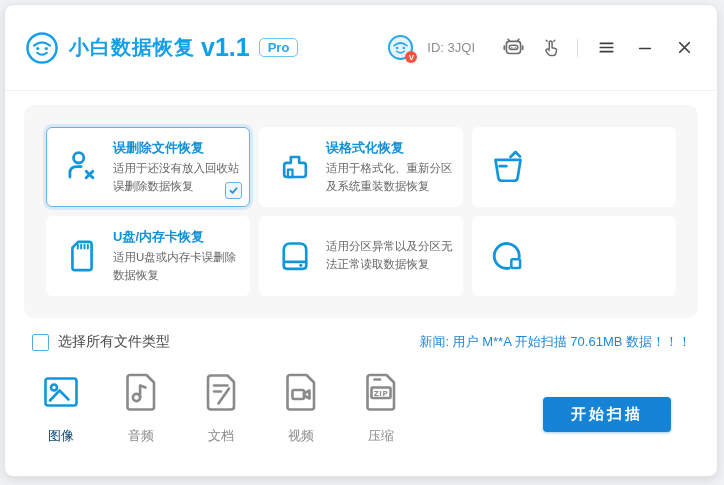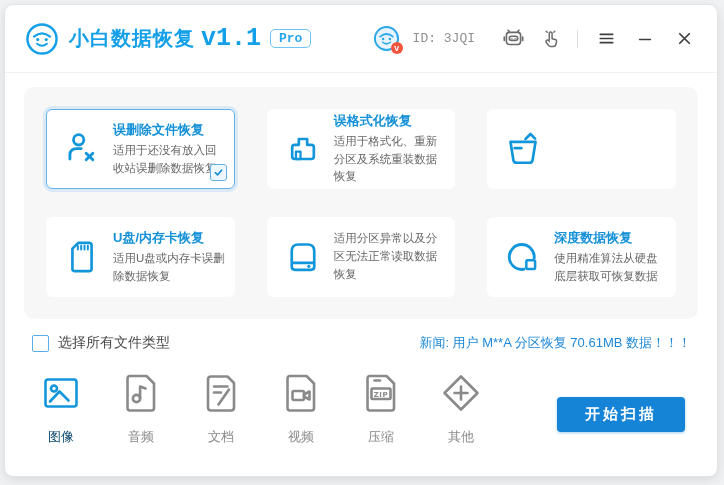--- a/index.html
+++ b/index.html
@@ -1,36 +1,36 @@
 <!DOCTYPE html>
 <html><head>
 <meta charset="utf-8">
 <style>
   html,body{margin:0;padding:0;width:724px;height:485px;overflow:hidden;
     font-family:"Liberation Sans","DejaVu Sans",sans-serif;background:#f0f2f4;}
   .window{position:absolute;left:4px;top:4px;width:712px;height:471px;background:#fff;
     border:1px solid #e2e5e8;border-radius:9px;box-shadow:0 3px 12px rgba(0,0,0,.10);}
   
-  .titlebar{height:67px;display:flex;align-items:center;padding:0 20px;border-bottom:1px solid #f1f1f1;font-family:Liberation Mono, monospace;}
+  .titlebar{height:67px;display:flex;align-items:center;padding:9px 20px;border-bottom:1px solid #f1f1f1;}
   .logo{width:34px;height:34px;flex:0 0 auto;}
   .app-title{margin-left:10px;font-size:20px;font-weight:bold;color:#14a0e8;letter-spacing:1px;}
   .app-version{margin-left:6px;font-size:25px;font-weight:bold;color:#14a0e8;}
   .pro-badge{margin-left:9px;font-size:13px;font-weight:bold;color:#2aa6e8;border:1px solid #6ec4f2;
     border-radius:5px;padding:2px 8px 2px;line-height:1;}
   .tb-right{margin-left:auto;display:flex;align-items:center;gap:13px;}
   .avatar{position:relative;width:27px;height:27px;}
   .avatar .badge{position:absolute;right:-3px;bottom:-2px;width:12px;height:12px;border-radius:50%;
     background:#f3543d;color:#fff;font-size:8px;font-weight:bold;display:flex;align-items:center;justify-content:center;}
   .uid{font-size:13px;color:#8f8f8f;margin-right:13px;}
   .tb-icon{width:24px;height:24px;display:flex;align-items:center;justify-content:center;cursor:pointer;}
   .tb-sep{width:1px;height:18px;background:#e0e0e0;margin:0 2px;}
   .winbtn{width:26px;height:26px;display:flex;align-items:center;justify-content:center;cursor:pointer;}
   
   .panel{margin:14px 19px 0;background:#f7f7f8;border-radius:10px;padding:22px;
-    display:grid;grid-template-columns:repeat(3,1fr);column-gap:32px;row-gap:28px;}
+    display:grid;grid-template-columns:repeat(3,1fr);column-gap:32px;row-gap:28px;gap:9px;}
   .card{position:relative;background:#fff;border-radius:6px;height:78px;display:flex;align-items:center;
     padding:0 8px 0 15px;border:1px solid #fff;cursor:pointer;}
   .card.selected{border:1px solid #64b2e8;box-shadow:0 0 0 3px rgba(90,170,235,.18);}
   .card-icon{width:40px;height:44px;flex:0 0 auto;display:flex;align-items:center;justify-content:center;}
   .card-icon svg{width:40px;height:44px;}
   .card-text{margin-left:11px;min-width:0;}
   .card-title{font-size:13px;font-weight:bold;color:#1591d8;margin-bottom:3px;white-space:nowrap;}
   .card-desc{font-size:11.5px;color:#666;line-height:1.55;}
   .card-checkbox{position:absolute;right:7px;bottom:7px;width:15px;height:15px;background:#eef7fe;
     border:1px solid #5fb2e8;border-radius:3px;display:flex;align-items:center;justify-content:center;}
@@ -39,21 +39,21 @@
   .cb{width:15px;height:15px;border:1px solid #58aee6;border-radius:2px;background:#fff;cursor:pointer;flex:0 0 auto;}
   .select-label{margin-left:9px;font-size:14px;color:#4a4a4a;}
   .news{margin-left:auto;font-size:13px;color:#1e88d8;}
   
   .ft-row{display:flex;align-items:flex-start;margin:19px 0 0 33px;}
   .ft-item{width:46px;margin-right:34px;text-align:center;color:#8a8a8a;cursor:pointer;}
   .ft-item.selected{color:#1296db;}
   .ft-icon svg{width:44px;height:44px;display:block;margin:0 auto;}
   .ft-label{margin-top:13px;font-size:13px;}
   .ft-item.selected .ft-label{color:#0c4a6e;}
-  .scan-btn{position:absolute;right:32px;top:392px;width:128px;height:35px;background:#1583d6;border:none;
+  .scan-btn{position:absolute;right:46px;top:392px;width:128px;height:35px;background:#1583d6;border:none;
     border-radius:4px;color:#fff;font-size:15px;font-weight:bold;letter-spacing:3px;cursor:pointer;
     font-family:"Liberation Sans","DejaVu Sans",sans-serif;box-shadow:0 1px 3px rgba(21,131,214,.4);}
 </style>
 </head>
 <body>
 
 <div class="window">
 
   <div class="titlebar">
     <span class="logo">
@@ -186,31 +186,27 @@
     </div>
 
     <div class="card">
       <span class="card-icon">
         <svg viewBox="0 0 48 48">
           <circle cx="22.5" cy="24" r="15" fill="none" stroke="#1296db" stroke-width="3.4"></circle>
           <rect x="26.5" y="26.5" width="18" height="18" fill="#ffffff"></rect>
           <rect x="28" y="28" width="10.5" height="10.5" rx="1.5" fill="none" stroke="#1296db" stroke-width="3"></rect>
         </svg>
       </span>
-      <div class="card-text">
-        <div class="card-title">深度数据恢复</div>
-        <div class="card-desc">使用精准算法从硬盘底层获取可恢复数据</div>
-      </div>
     </div>
   </div>
 
   <div class="select-row">
     <span class="cb"></span>
     <span class="select-label">选择所有文件类型</span>
-    <span class="news">新闻: 用户 M**A 分区恢复 70.61MB 数据！！！</span>
+    <span class="news">新闻: 用户 M**A 开始扫描 70.61MB 数据！！！</span>
   </div>
 
   <div class="ft-row">
 
     <div class="ft-item selected">
       <span class="ft-icon">
         <svg viewBox="0 0 44 44" fill="none" stroke="currentColor" stroke-width="2.6" stroke-linecap="round" stroke-linejoin="round">
           <rect x="6.5" y="8.5" width="31" height="27" rx="2.5"></rect>
           <circle cx="15" cy="17.5" r="3"></circle>
           <path d="M11 30.5 L20.5 20.5 L29.5 29.5"></path>
@@ -257,26 +253,17 @@
         <svg viewBox="0 0 44 44" fill="none" stroke="currentColor" stroke-width="2.6" stroke-linecap="round" stroke-linejoin="round">
           <path d="M11 5 H27.5 L35 12.5 V37 Q35 39.5 32.5 39.5 H11 Q8.5 39.5 8.5 37 V7.5 Q8.5 5 11 5 Z"></path>
           <path d="M15.5 9.5 H21"></path>
           <rect x="12.5" y="17.5" width="19" height="10.5" rx="1"></rect>
           <text x="22" y="25.6" text-anchor="middle" font-size="7" font-weight="bold" letter-spacing="0.6" fill="currentColor" stroke="none" font-family="DejaVu Sans, sans-serif">ZIP</text>
         </svg>
       </span>
       <div class="ft-label">压缩</div>
     </div>
 
-    <div class="ft-item">
-      <span class="ft-icon">
-        <svg viewBox="0 0 44 44" fill="none" stroke="currentColor" stroke-width="2.6" stroke-linecap="round" stroke-linejoin="round">
-          <path d="M22 5.5 L38.5 22 L22 38.5 L5.5 22 Z"></path>
-          <path d="M22 15.5 V28.5 M15.5 22 H28.5"></path>
-        </svg>
-      </span>
-      <div class="ft-label">其他</div>
-    </div>
   </div>
 
   <button class="scan-btn">开始扫描</button>
 
 </div>
 
 </body></html>

